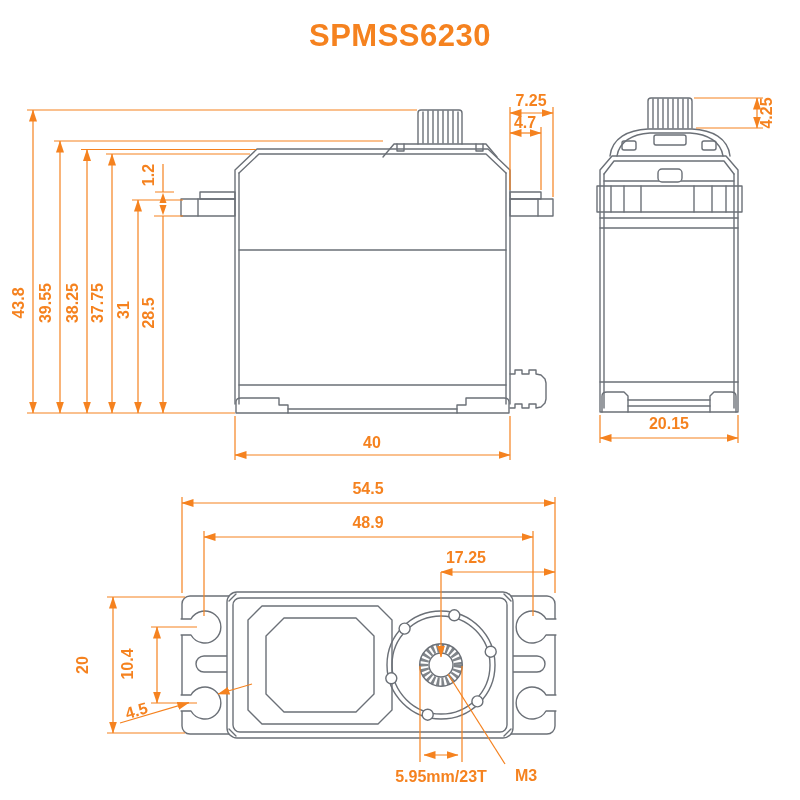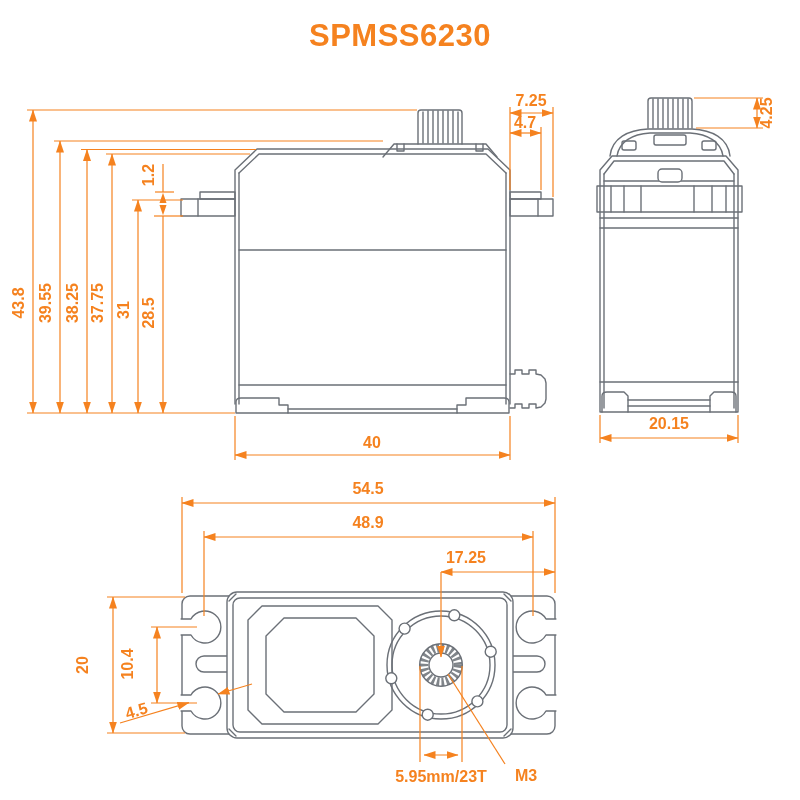--- a/index.html
+++ b/index.html
@@ -1,16 +1,16 @@
 <!DOCTYPE html>
 <html><head>
 <meta charset="utf-8">
 <style>
   html,body{margin:0;padding:0;background:#ffffff;}
-  .page{width:800px;height:800px;background:#fff;position:relative;overflow:hidden;}
+  .page{width:800px;height:800px;background:#fff;position:relative;overflow:hidden;border-radius:25px;}
   svg{display:block;}
   text{font-family:"Liberation Sans","DejaVu Sans",sans-serif;}
   .dim-label{font-size:16px;font-weight:700;fill:#F5821F;}
   .title-label{font-size:31px;font-weight:700;fill:#F5821F;letter-spacing:0.5px;}
   .gray{stroke:#6B7077;stroke-width:1.4;fill:none;stroke-linejoin:round;stroke-linecap:round;}
   .grayfill{stroke:#6B7077;stroke-width:1.4;fill:#ffffff;stroke-linejoin:round;}
   .orange{stroke:#F5821F;stroke-width:1.2;fill:none;}
   .orangefill{fill:#F5821F;stroke:none;}
 </style>
 </head>

